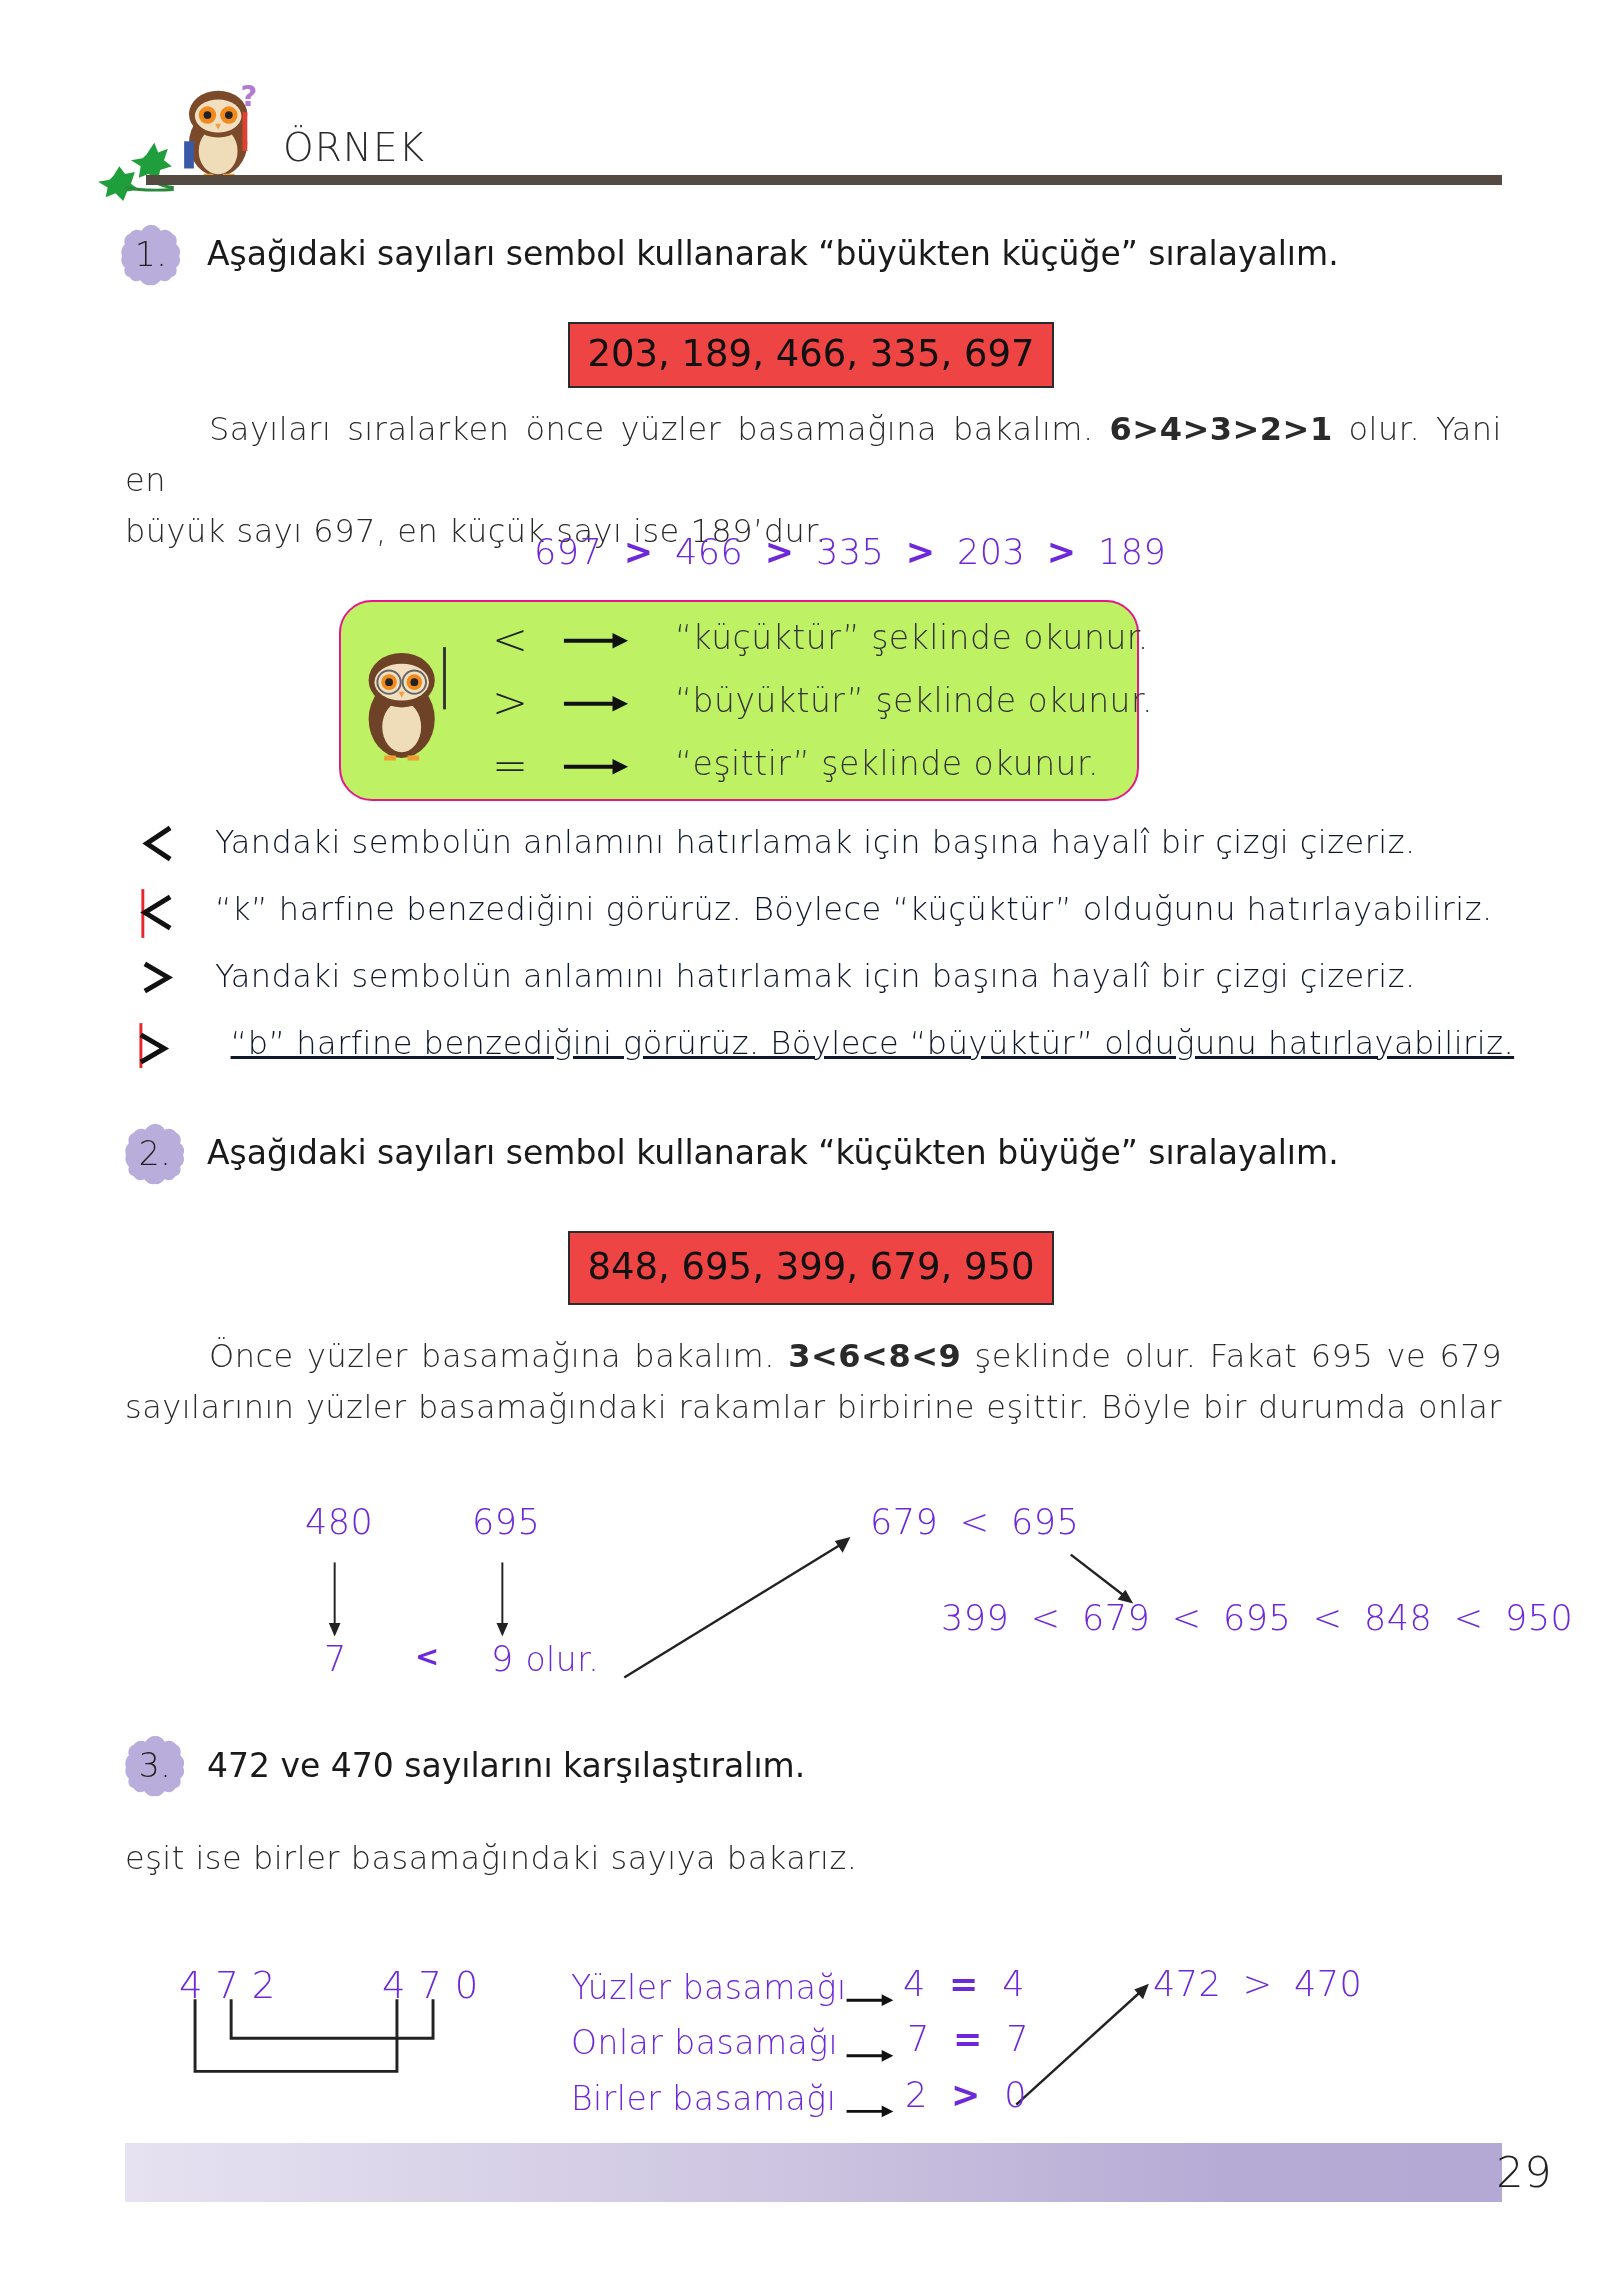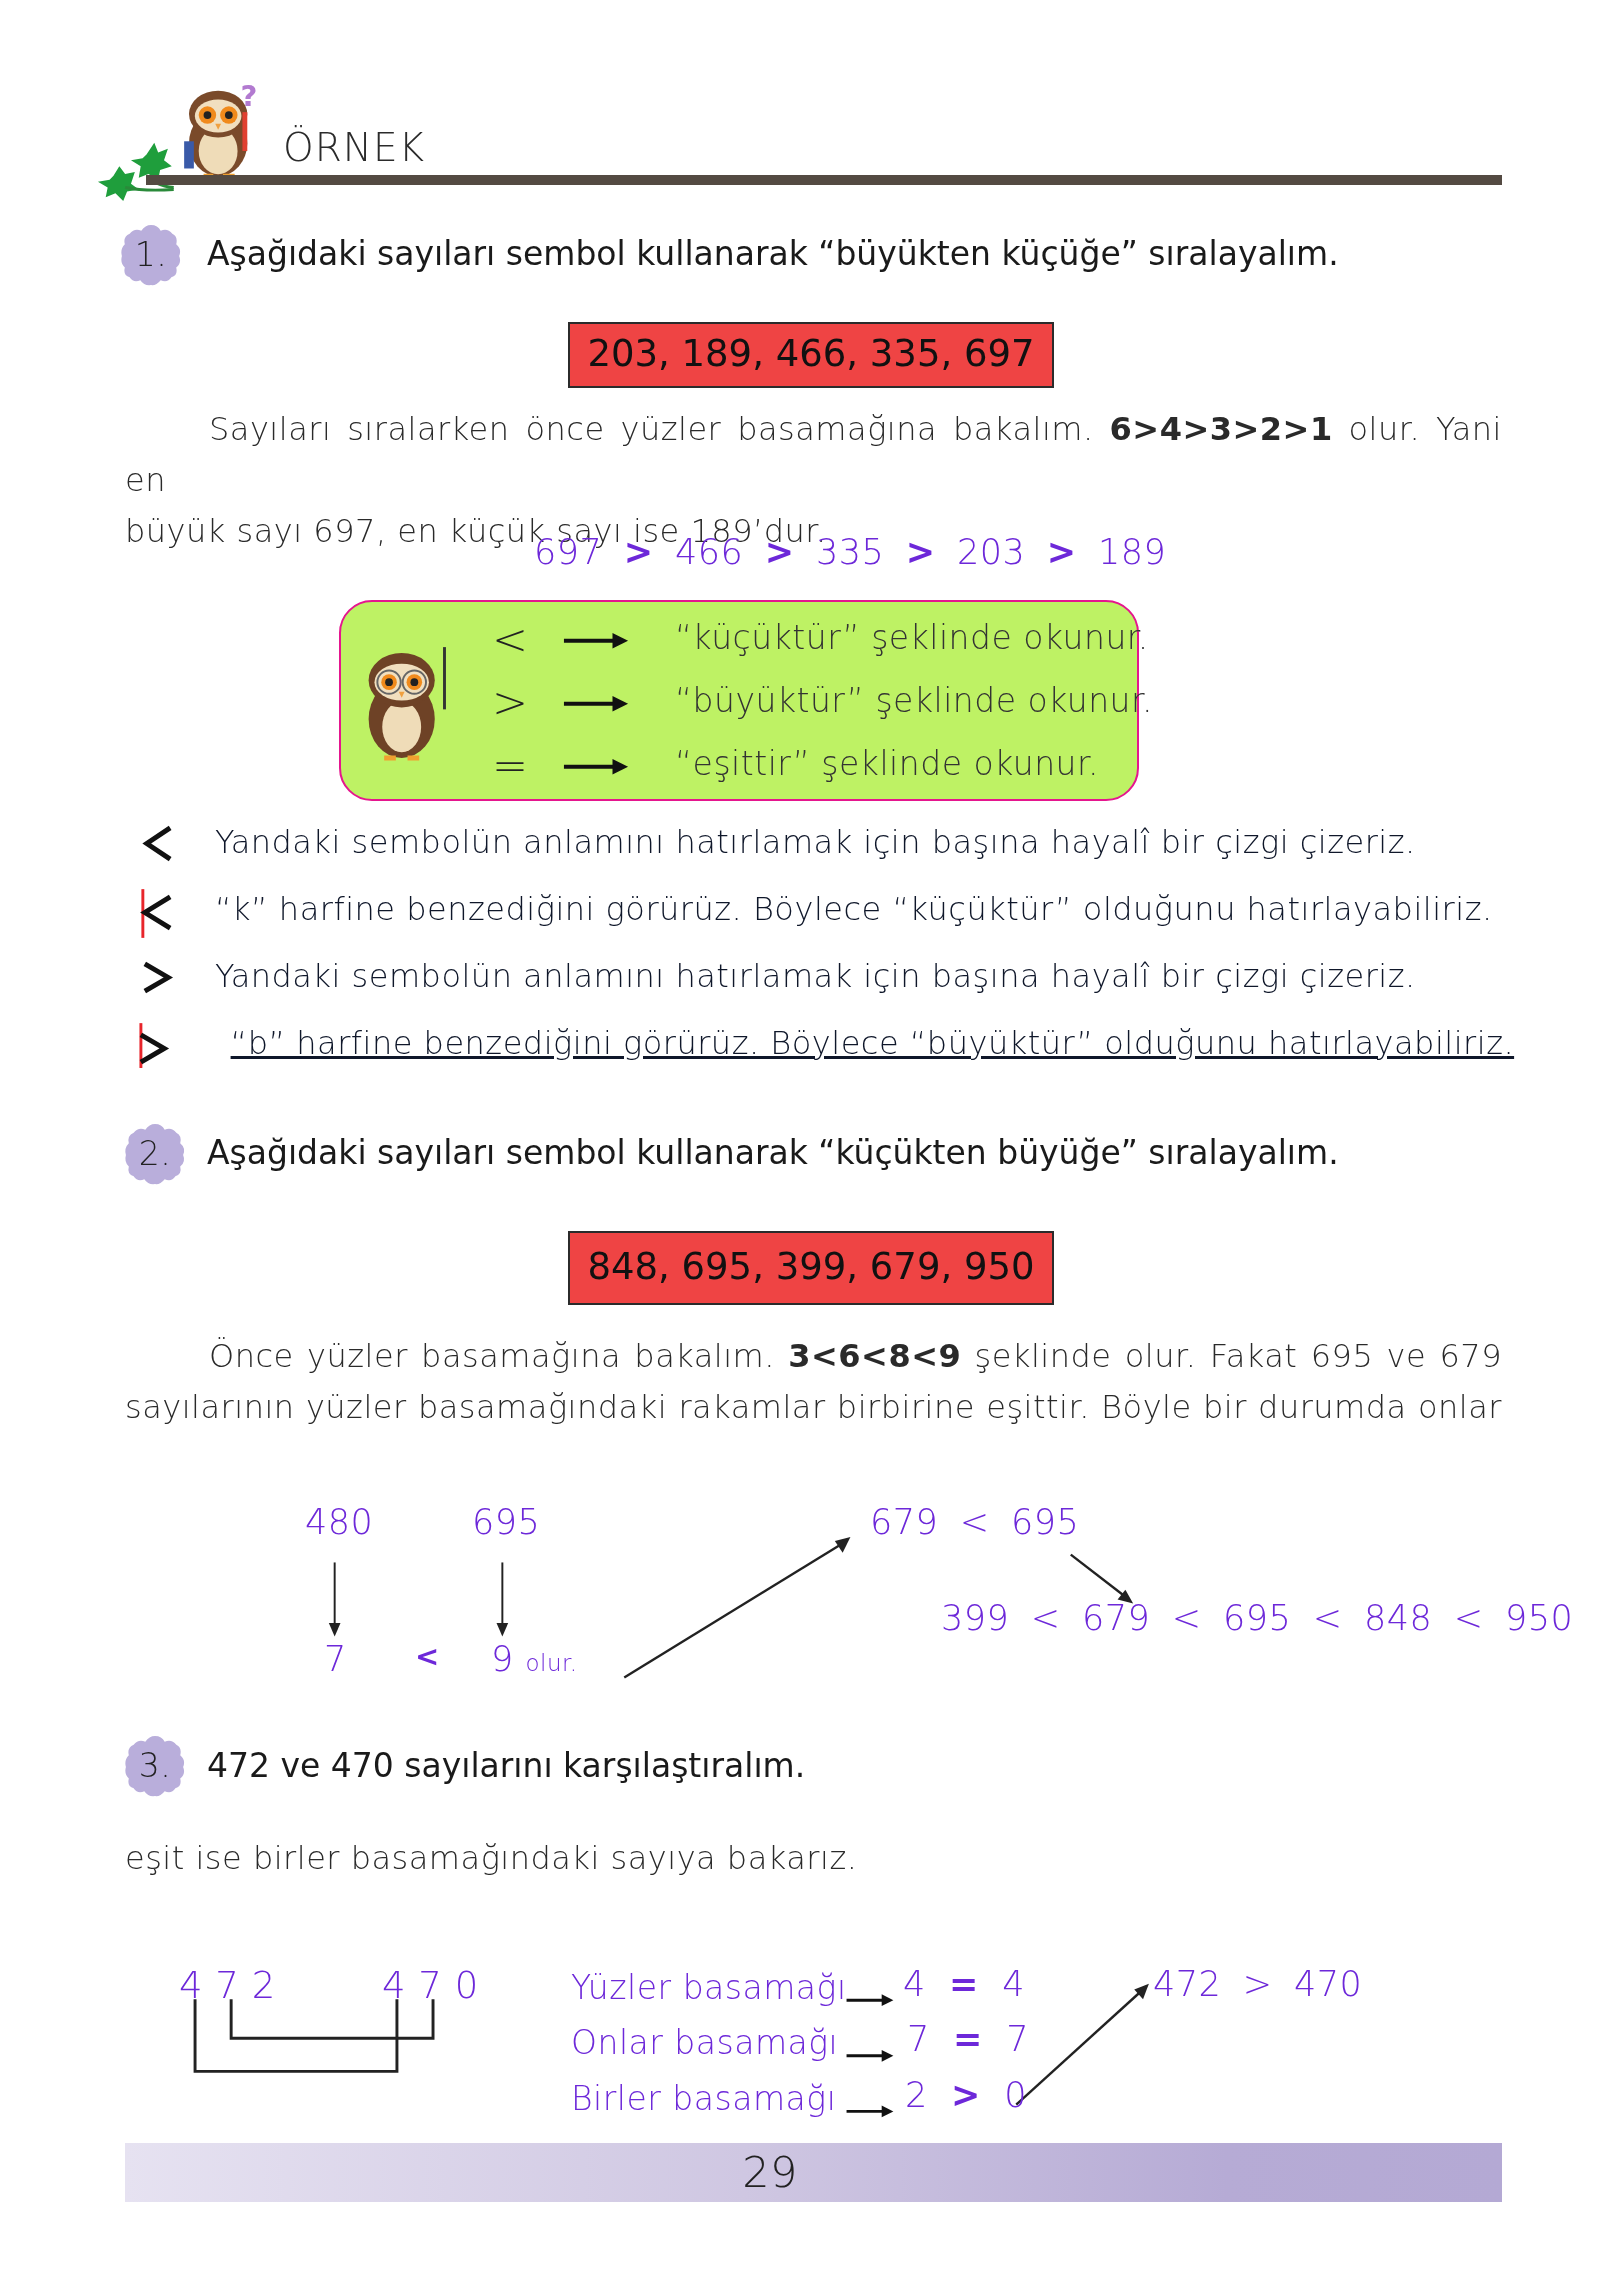--- a/index.html
+++ b/index.html
@@ -26,21 +26,21 @@
   
   #pink-box { left:339px; top:600px; width:800px; height:201px; background:#bef264; border:2.9px solid #e5168e; border-radius:33px; box-sizing:border-box; }
   .pink-row { position:absolute; left:151px; height:59px; font-size:33px; color:#333; white-space:nowrap; }
   .pink-row .s { display:inline-block; width:59px; font-size:43px; color:#222; vertical-align:middle; }
   .pink-row .arr { display:inline-block; width:102px; vertical-align:middle; }
   
   .hint-row { position:absolute; left:137px; font-size:32px; color:#0f172a; white-space:nowrap; }
   .hint-icon { display:inline-block; width:78px; height:43px; vertical-align:middle; position:relative; }
   
   #footer-band { left:125px; top:2143px; width:1377px; height:59px; background:linear-gradient(90deg,#e6e2f1 0%,#cfc7e2 45%,#b6abd5 80%,#b4a9d4 100%); }
-  #page-number { left:0; top:2143px; width:1540px; text-align:center; font-size:43px; line-height:59px; color:#222; }
+  #page-number { left:0; top:2143px; width:1540px; text-align:right; font-size:43px; line-height:59px; color:#222;padding-left:12px; }
 </style>
 </head>
 <body>
 
 <div class="abs" style="left:0;top:0;width:1618px;height:195px;">
 
   <svg class="leaf" style="left:86px;top:137px;" width="88" height="68" viewBox="0 0 90 70">
     <path d="M62 18 L70 6 L74 16 L84 12 L80 24 L88 30 L76 34 L74 44 L64 38 L54 42 L56 30 L46 24 L58 22 Z" fill="#1f9e3c"></path>
     <path d="M28 40 L34 30 L40 38 L50 36 L46 48 L54 54 L42 56 L38 66 L30 58 L20 62 L22 52 L12 46 L24 44 Z" fill="#1f9e3c"></path>
     <path d="M66 40 Q70 50 90 52" stroke="#2a8a3a" stroke-width="3" fill="none"></path>
@@ -195,21 +195,21 @@
 
     <line x1="1098" y1="54" x2="1155" y2="98" stroke="#222" stroke-width="2.5"></line>
     <path d="M1162 104 L1146 100 L1154 90 Z" fill="#222"></path>
   </svg>
   <div class="line thin" style="left:305px;top:0px;">480</div>
   <div class="line thin" style="left:472px;top:0px;">695</div>
   <div class="line thin" style="left:324px;top:137px;">7</div>
   <div class="line sym" style="left:415px;top:137px;font-size:29px;">&lt;</div>
   <div class="line thin" style="left:491px;top:137px;">
     <span>9</span>
-    <span style="font-size:23px;margin-top:24px;">olur.</span>
+    <span style="font-size:33px;margin-top:24px;">olur.</span>
   </div>
   <div class="line thin" style="left:870px;top:0px;word-spacing:9.8px;">679 &lt; 695</div>
   <div class="line thin" style="left:941px;top:96px;word-spacing:9.8px;">399 &lt; 679 &lt; 695 &lt; 848 &lt; 950</div>
 </div>
 
 <div class="badge" style="left:123px;top:1734px;">
   <svg width="64" height="64" viewBox="0 0 66 66">
     <path d="M33 2 Q40 2 43 8 Q50 5 55 11 Q61 14 59 22 Q65 27 62 34 Q65 41 59 46 Q61 54 54 56 Q50 62 43 59 Q38 65 33 64 Q26 65 22 59 Q15 62 11 56 Q4 54 6 46 Q1 41 3 34 Q1 27 6 22 Q4 14 11 11 Q16 5 23 8 Q27 2 33 2 Z" fill="#b9aedb"></path>
   </svg>
   <span class="thin">3.</span>

